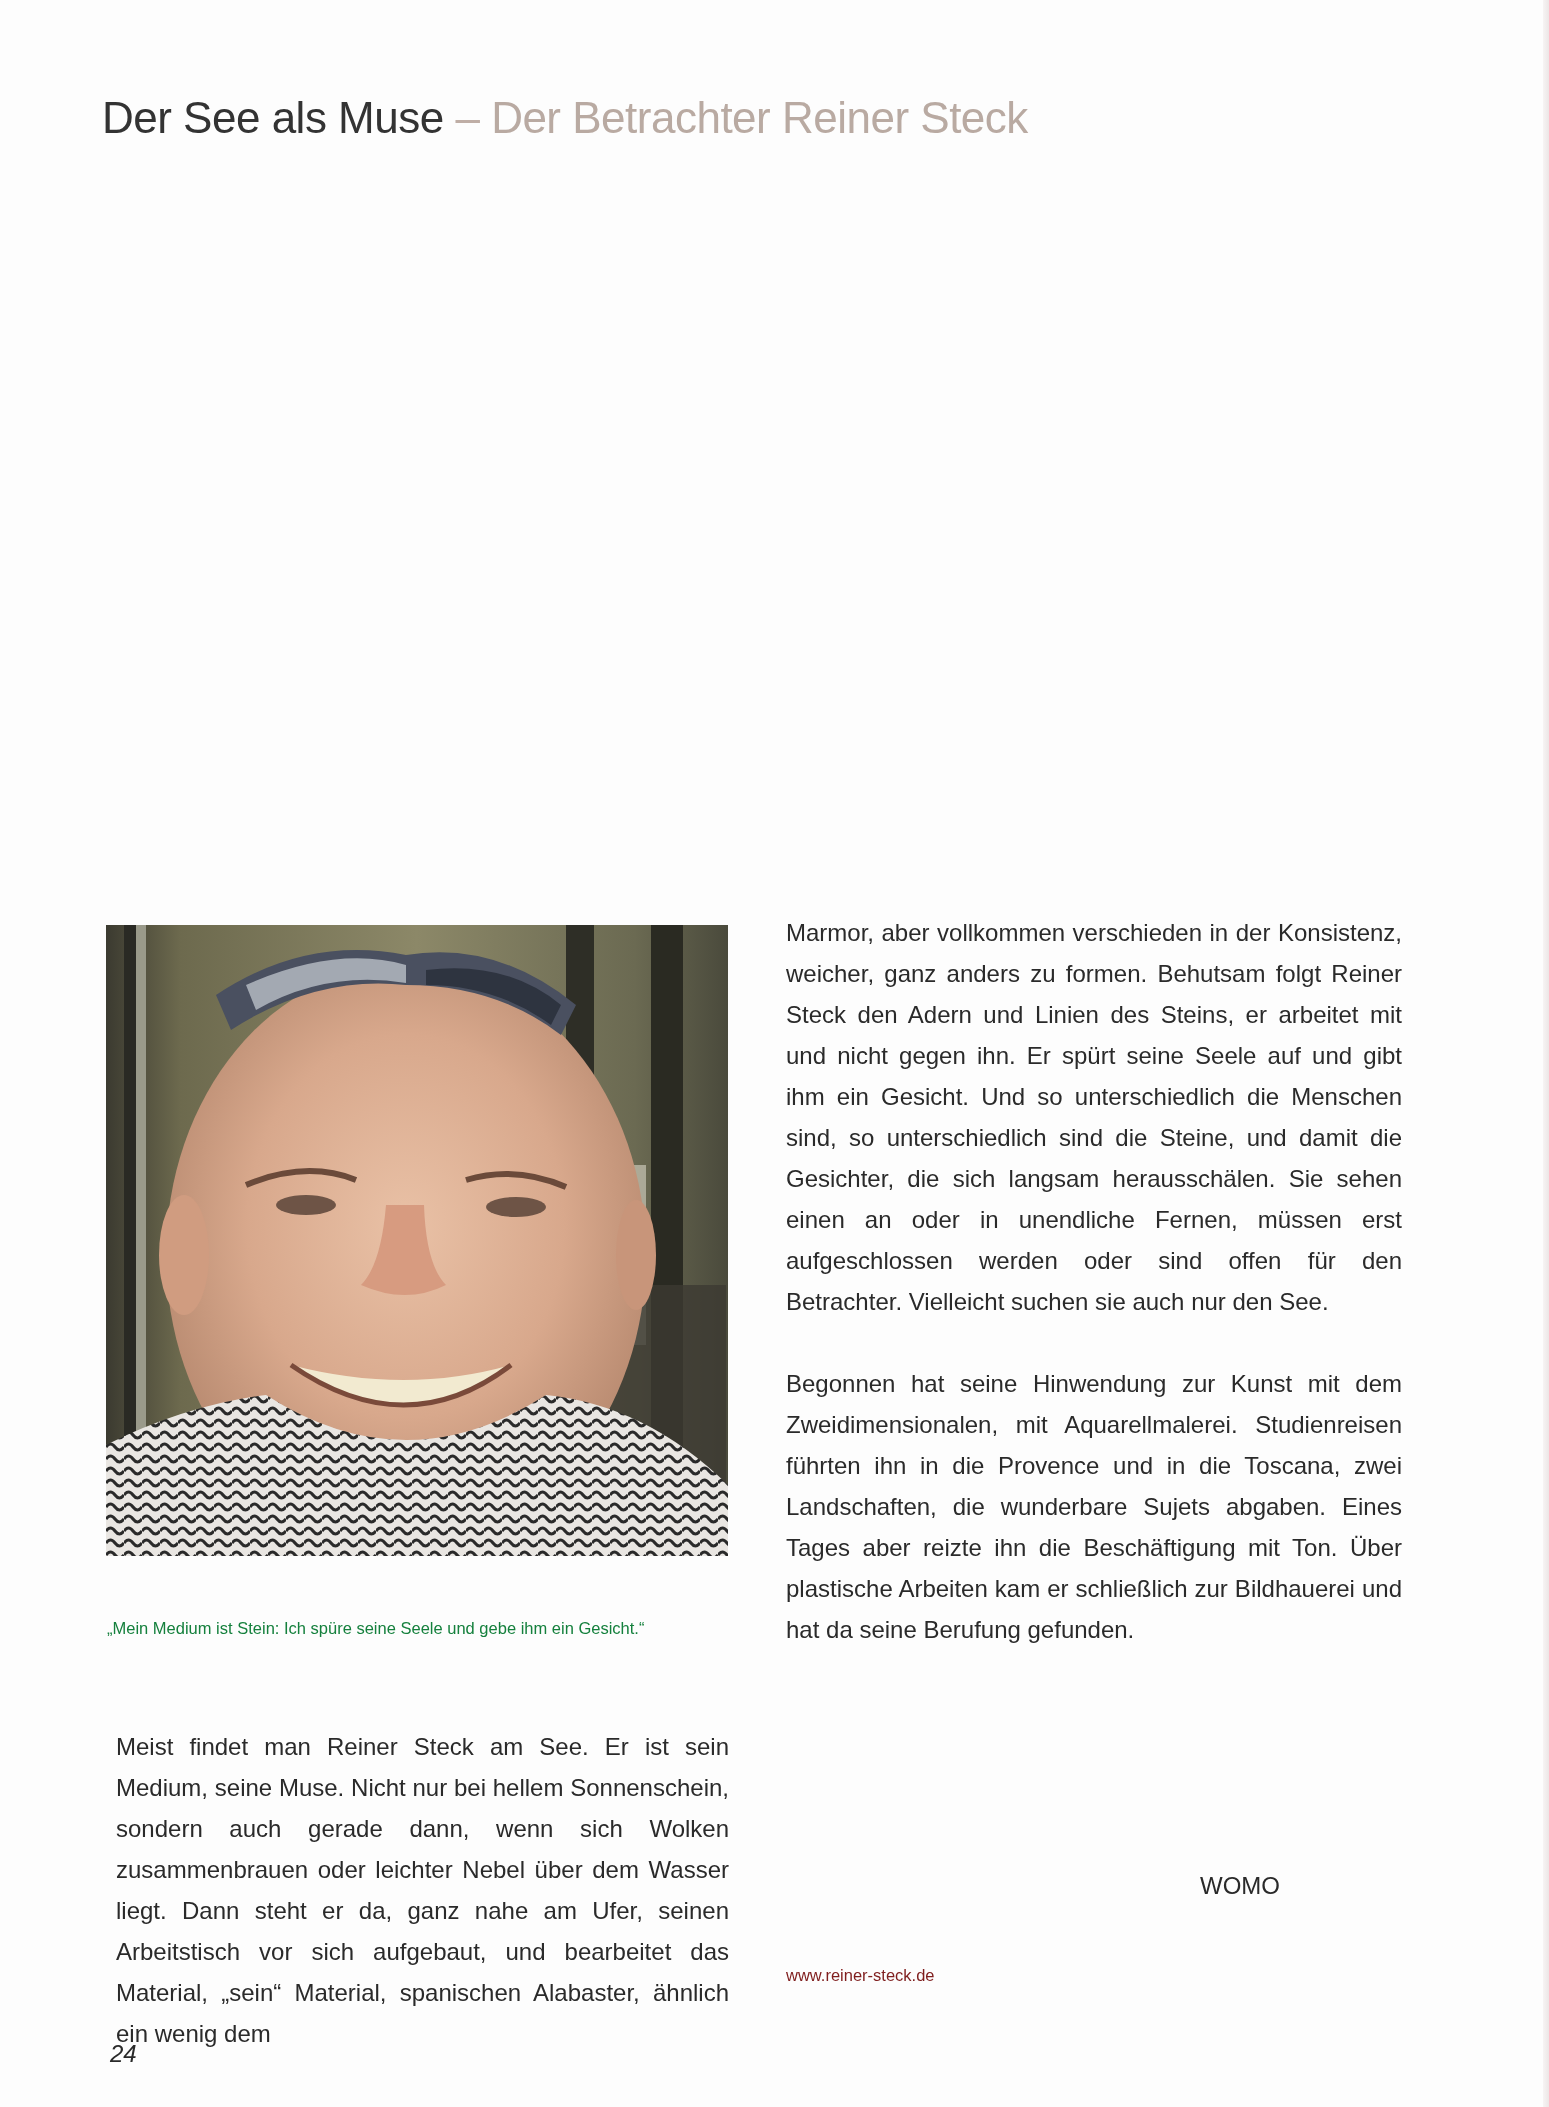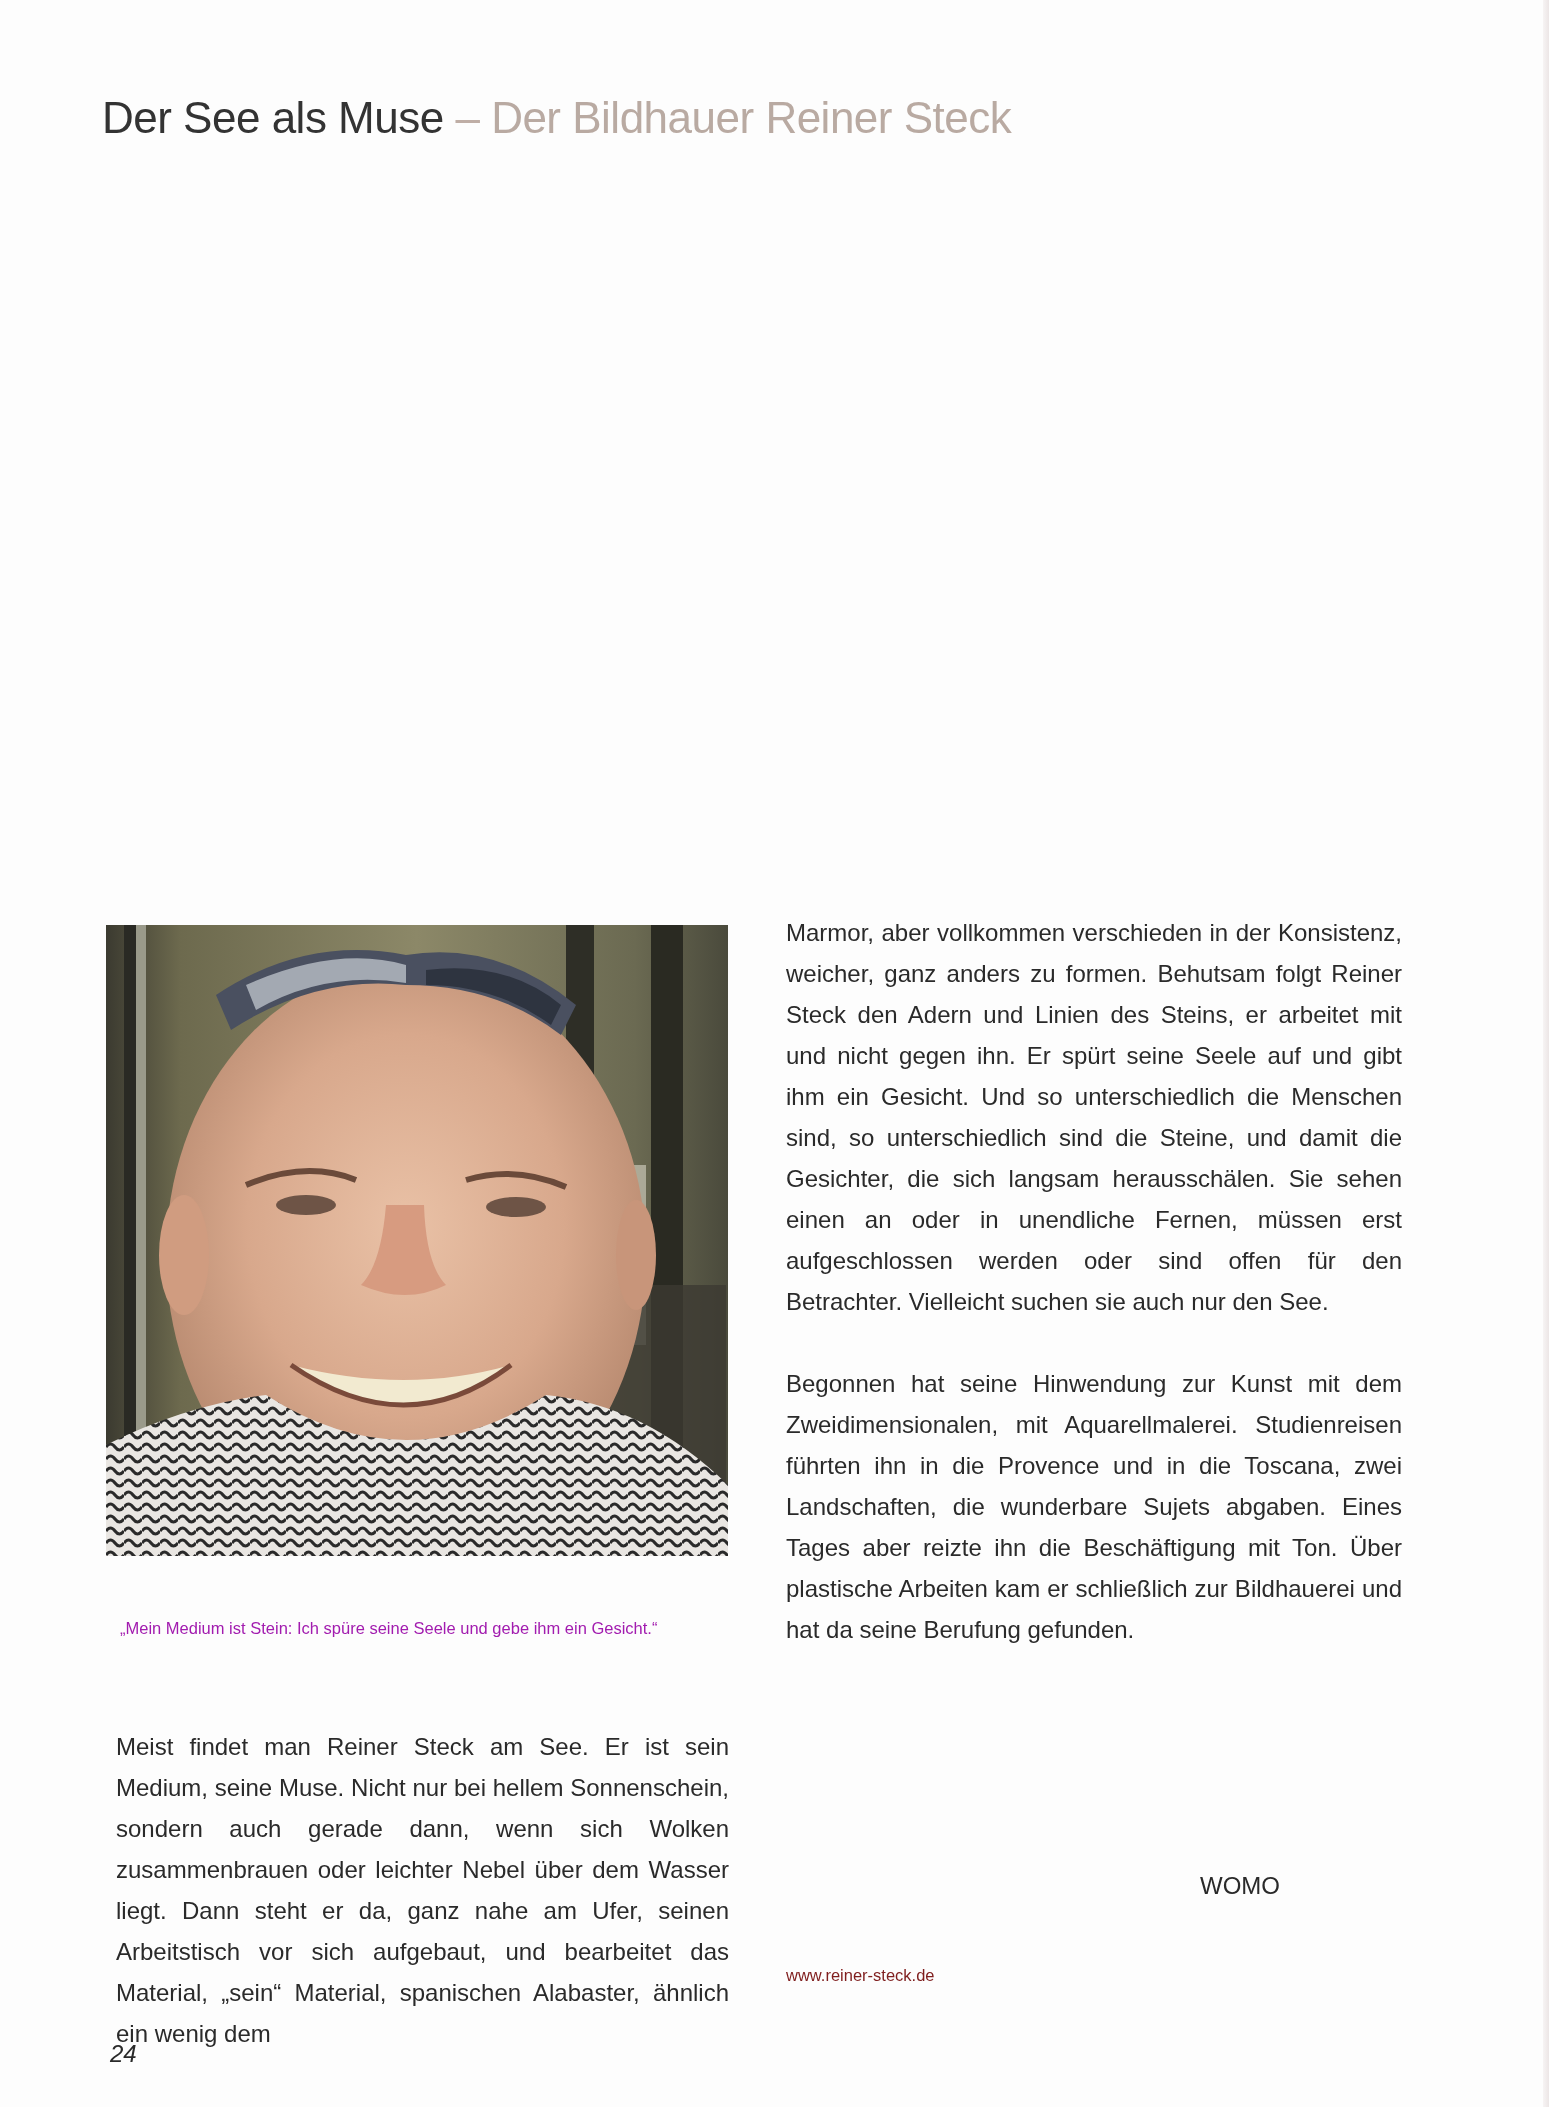--- a/index.html
+++ b/index.html
@@ -39,25 +39,25 @@
       top: 925px;
       width: 622px;
       height: 631px;
       overflow: hidden;
       background: #7e7a5c;
     }
     .photo svg { display: block; width: 100%; height: 100%; }
 
     .caption {
       position: absolute;
-      left: 120px;
+      left: 107px;
       top: 1608px;
       width: 640px;
       font-size: 16.5px;
-      color: #a21caf;
+      color: #15803d;
       line-height: 40px;
     }
     .caption div { white-space: nowrap; }
 
     .col {
       position: absolute;
       font-size: 24px;
       line-height: 41px;
       color: #2a2a2a;
       text-align: justify;
@@ -90,21 +90,21 @@
       font-size: 24px;
       color: #2a2a2a;
       font-style: italic;
     }
   </style>
 </head>
 <body>
 
 <div class="page-edge"></div>
 
-<h1 class="title"><span class="main">Der See als Muse</span><span class="dash"> – </span><span class="sub">Der Bildhauer Reiner Steck</span></h1>
+<h1 class="title"><span class="main">Der See als Muse</span><span class="dash"> – </span><span class="sub">Der Betrachter Reiner Steck</span></h1>
 
 <div class="photo" role="img" aria-label="Smiling bald man with sunglasses pushed up on his head, wearing a black-and-white patterned shirt, in front of a window with trees">
   <svg viewBox="0 0 622 631" preserveAspectRatio="none">
     <defs>
       <linearGradient id="bg" x1="0" y1="0" x2="1" y2="0">
         <stop offset="0" stop-color="#3b3a30"></stop>
         <stop offset="0.12" stop-color="#6d6a4e"></stop>
         <stop offset="0.5" stop-color="#8c8868"></stop>
         <stop offset="0.85" stop-color="#6b6a52"></stop>
         <stop offset="1" stop-color="#4a4a3c"></stop>

